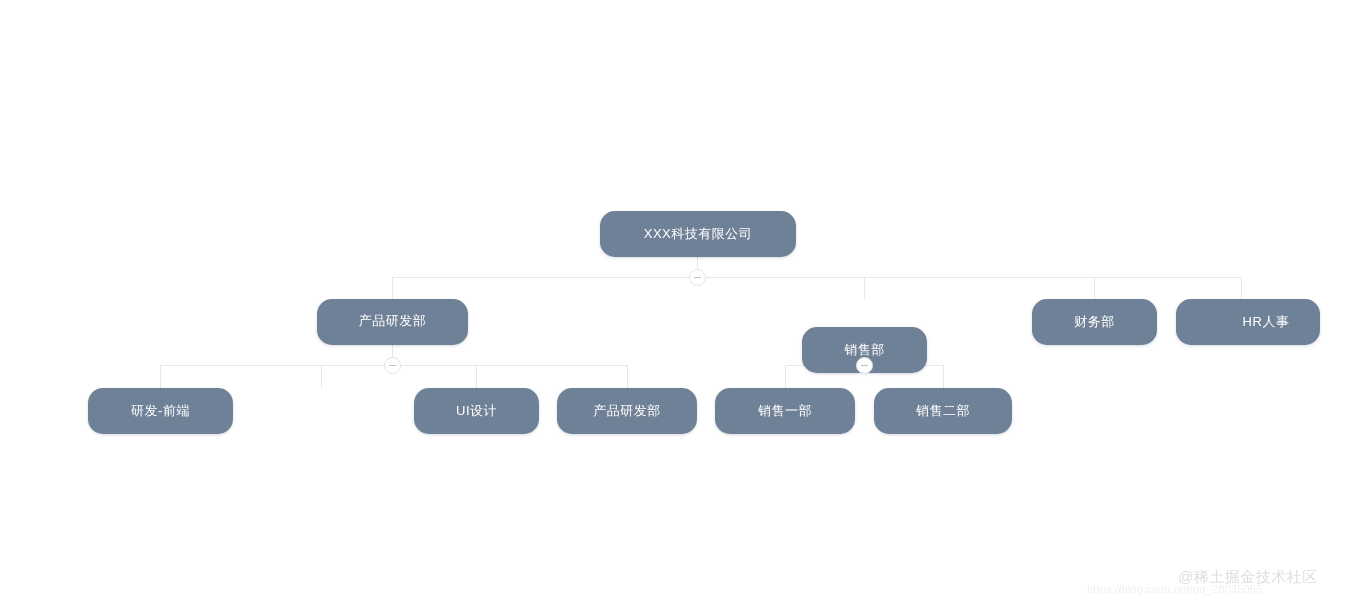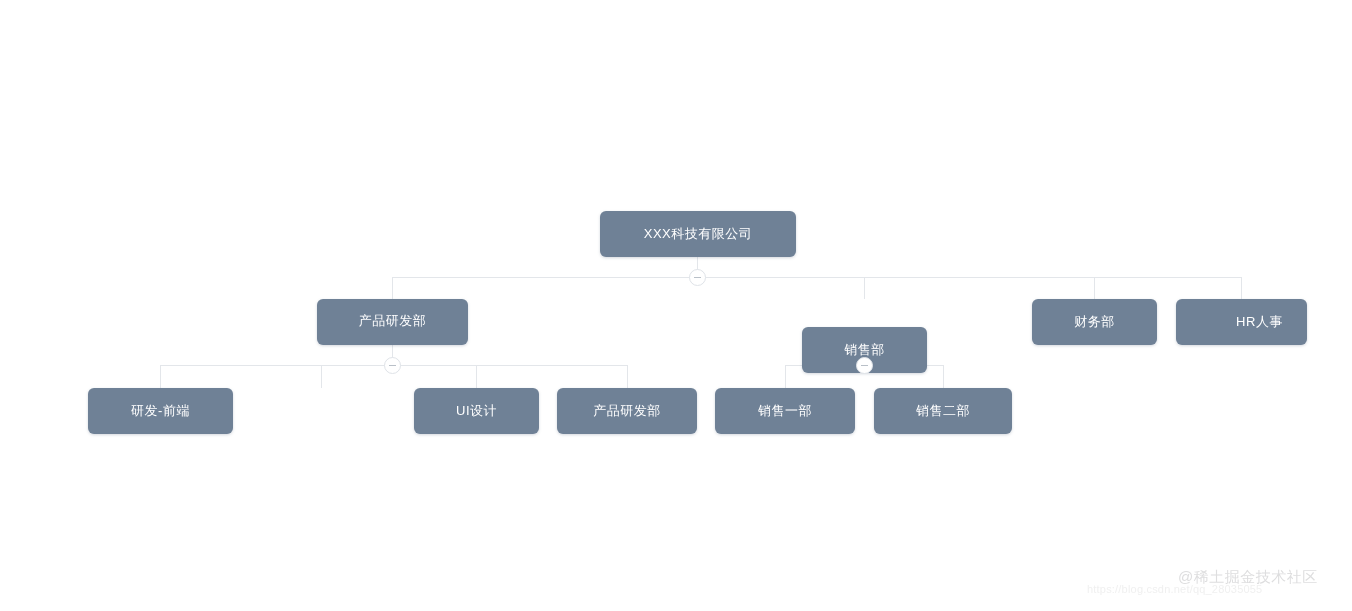--- a/index.html
+++ b/index.html
@@ -38,21 +38,21 @@
   }
   .line-h { height: 1px; }
   .line-v { width: 1px; }
 
   
   .node {
     position: absolute;
     box-sizing: border-box;
     background: #6f8196;
     color: #ffffff;
-    border-radius: 6px;
+    border-radius: 15px;
     display: flex;
     align-items: center;
     justify-content: center;
     text-align: center;
     font-size: 13px;
     letter-spacing: 0.5px;
     line-height: 1.2;
     box-shadow: 0 1px 3px rgba(100,115,135,0.28);
     cursor: pointer;
     user-select: none;
@@ -140,21 +140,21 @@
   </div>
 
   <div class="node" style="left:802px; top:299px; width:125px; height:46px;margin-top:28px;">
     <span class="node-label">销售部</span>
   </div>
 
   <div class="node" style="left:1032px; top:299px; width:125px; height:46px;">
     <span class="node-label">财务部</span>
   </div>
 
-  <div class="node" style="left:1176px; top:299px; width:131px; height:46px;padding-left:36px;">
+  <div class="node" style="left:1176px; top:299px; width:144px; height:46px;padding-left:36px;">
     <span class="node-label">HR人事</span>
   </div>
 
   <div class="node" style="left:88px; top:388px; width:145px; height:46px;">
     <span class="node-label">研发-前端</span>
   </div>
 
 
   <div class="node" style="left:414px; top:388px; width:125px; height:46px;">
     <span class="node-label">UI设计</span>

